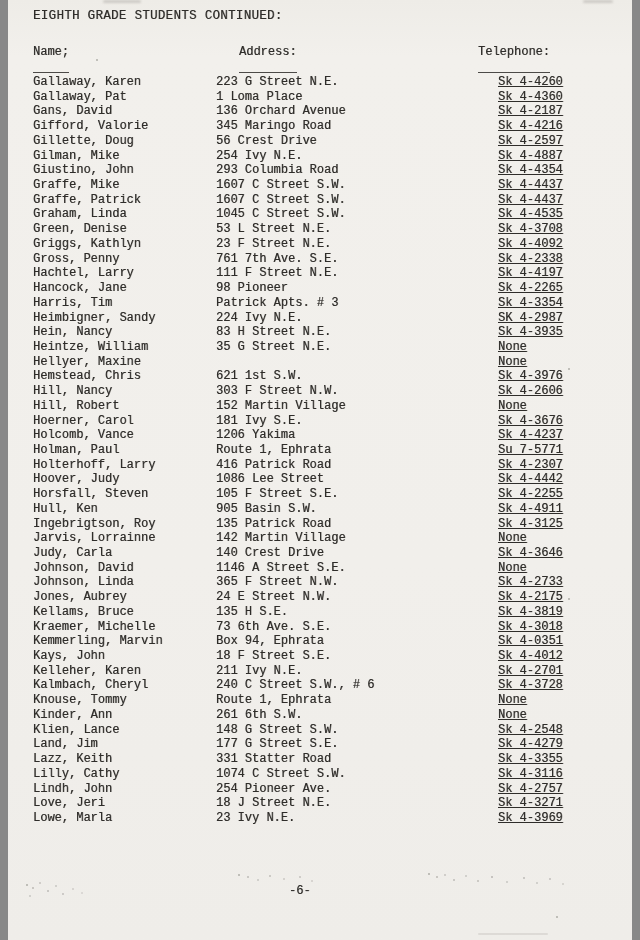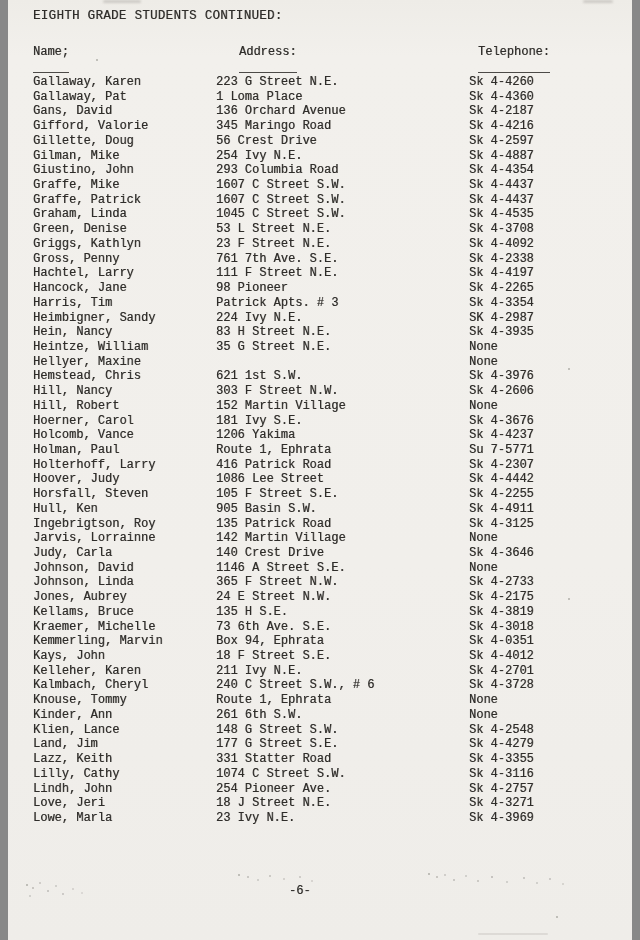--- a/index.html
+++ b/index.html
@@ -25,21 +25,21 @@
   .colheads{position:absolute;top:45px;left:0;width:100%;height:16px;}
   .colhead{position:absolute;top:0;border-bottom:1.4px solid rgba(47,45,42,0.85);padding-bottom:12px;font-family:Liberation Mono, monospace;}
   .colhead.name{left:25px;}
   .colhead.address{left:231px;}
   .colhead.phone{left:470px;}
   .rows{position:absolute;top:75px;left:0;width:100%;}
   .row{position:relative;height:14.73px;}
   .cell{position:absolute;top:0;}
   .cell.name{left:25px;font-family:Liberation Mono, monospace;}
   .cell.address{left:208px;}
-  .cell.phone{left:461px;}
+  .cell.phone{left:490px;text-decoration:underline;}
   .footer{position:absolute;left:281px;top:884px;}
   
   .mark{position:absolute;pointer-events:none;}
   .edge-smudge{height:3px;background:rgba(90,88,84,0.22);filter:blur(1px);border-radius:2px;}
   .speck{width:2px;height:2px;border-radius:50%;background:rgba(100,97,92,0.45);}
   .cluster-left{left:18px;top:884px;box-shadow:6px 3px rgba(110,107,102,.4),13px -2px rgba(110,107,102,.32),21px 6px rgba(110,107,102,.38),29px 1px rgba(110,107,102,.3),36px 9px rgba(110,107,102,.35),3px 11px rgba(110,107,102,.3),46px 4px rgba(110,107,102,.25),55px 8px rgba(110,107,102,.2);}
   .cluster-center{left:230px;top:874px;box-shadow:9px 2px rgba(110,107,102,.38),19px 5px rgba(110,107,102,.3),31px 1px rgba(110,107,102,.36),45px 4px rgba(110,107,102,.28),61px 2px rgba(110,107,102,.33),73px 6px rgba(110,107,102,.25);}
   .cluster-right{left:420px;top:873px;box-shadow:8px 3px rgba(110,107,102,.4),16px 1px rgba(110,107,102,.32),25px 6px rgba(110,107,102,.38),37px 2px rgba(110,107,102,.3),49px 7px rgba(110,107,102,.36),63px 3px rgba(110,107,102,.42),78px 8px rgba(110,107,102,.3),95px 4px rgba(110,107,102,.38),108px 9px rgba(110,107,102,.3),121px 5px rgba(110,107,102,.35),134px 10px rgba(110,107,102,.26);}
   .streak{width:70px;height:2px;background:rgba(110,107,102,0.14);filter:blur(0.6px);border-radius:1px;}
 </style>

